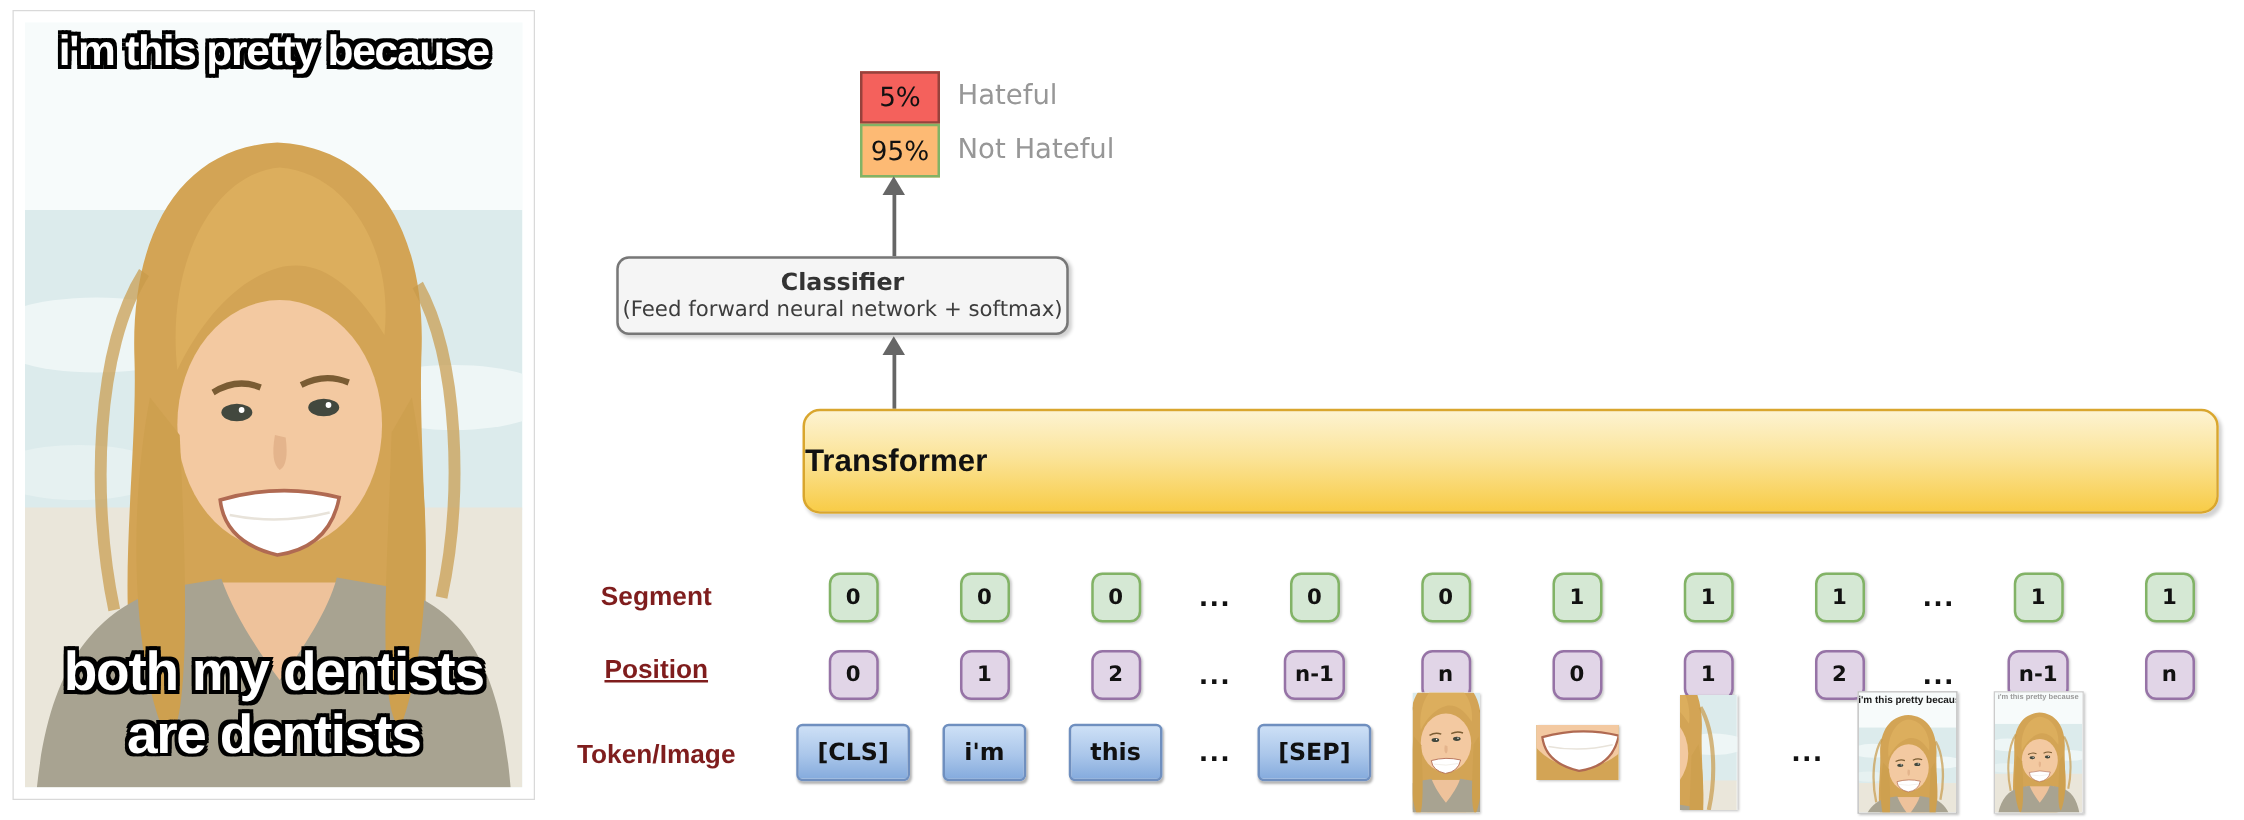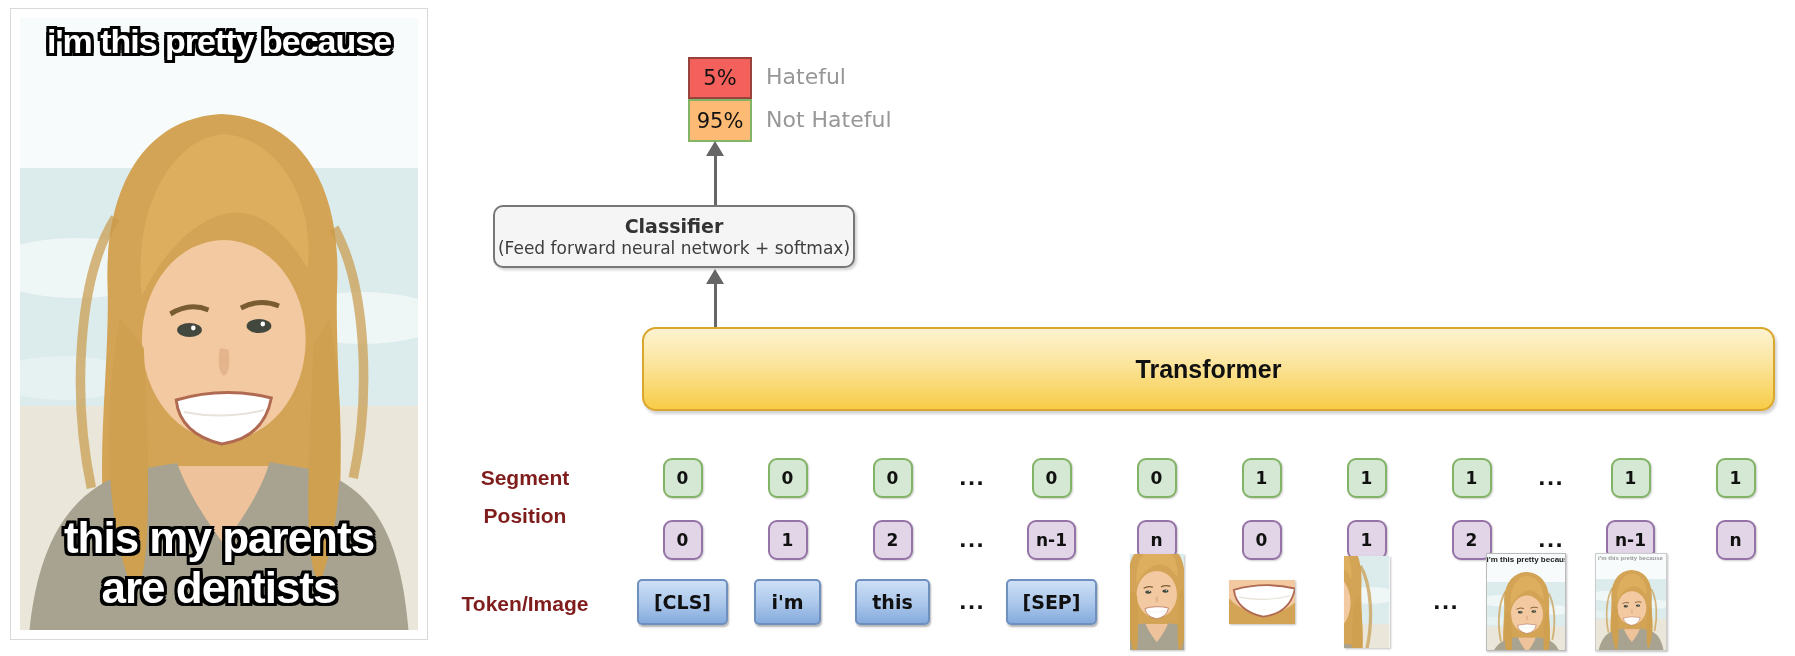--- a/index.html
+++ b/index.html
@@ -51,21 +51,21 @@
     box-shadow:2px 2px 3px rgba(0,0,0,0.18);
   }
   .classifier-title{font-weight:bold;font-size:19px;color:#333;}
   .classifier-sub{font-size:17px;color:#3d3d3d;margin-top:1px;}
 
   
   .transformer{
     position:absolute;left:642px;top:327px;width:1133px;height:84px;box-sizing:border-box;
     background:linear-gradient(180deg,#fdf3d1 0%,#fbe49a 45%,#f8cc47 100%);
     border:2px solid #d9a62e;border-radius:14px;
-    display:flex;align-items:center;justify-content:center;
+    display:flex;align-items:center;justify-content:flex-start;
     box-shadow:2px 3px 3px rgba(0,0,0,0.18);
   }
   .transformer-label{font-weight:bold;font-size:25px;color:#111;font-family:"Liberation Sans",sans-serif;}
 
   
   .row-label{
     position:absolute;left:430px;width:190px;text-align:center;
     font-family:"Liberation Sans",sans-serif;font-weight:bold;font-size:21px;color:#7f1d1d;
   }
   .embed-row{position:absolute;left:630px;width:1158px;display:flex;}
@@ -143,21 +143,21 @@
 
 <div class="stage">
 
   <div class="meme">
     <div class="meme-photo">
       <svg width="398" height="612" viewBox="0 0 418 612" preserveAspectRatio="none">
         <use href="#meme-scene"></use>
       </svg>
       <div class="meme-caption meme-top">i'm this pretty because</div>
       <div class="meme-bottom meme-caption">
-        <div>this my parents</div>
+        <div>both my dentists</div>
         <div>are dentists</div>
       </div>
     </div>
   </div>
 
   <div class="pred-box pred-hateful">5%</div>
   <div class="pred-box pred-nothateful">95%</div>
   <div class="pred-label pred-label-1">Hateful</div>
   <div class="pred-label pred-label-2">Not Hateful</div>
 
@@ -170,21 +170,21 @@
   </div>
 
   <div class="arrow-head" style="left:706px;top:269px;"></div>
   <div class="arrow-line" style="left:714px;top:282px;height:45px;"></div>
 
   <div class="transformer">
     <div class="transformer-label">Transformer</div>
   </div>
 
   <div class="row-label" style="top:466px;">Segment</div>
-  <div class="row-label" style="top:504px;">Position</div>
+  <div class="row-label" style="top:524px;text-decoration:underline;">Position</div>
   <div class="row-label" style="top:592px;">Token/Image</div>
 
   <div class="embed-row" style="top:455px;height:46px;">
     <div class="col">
         <div class="seg-box">0</div>
       </div>
     <div class="col">
         <div class="seg-box">0</div>
       </div>
     <div class="col">

